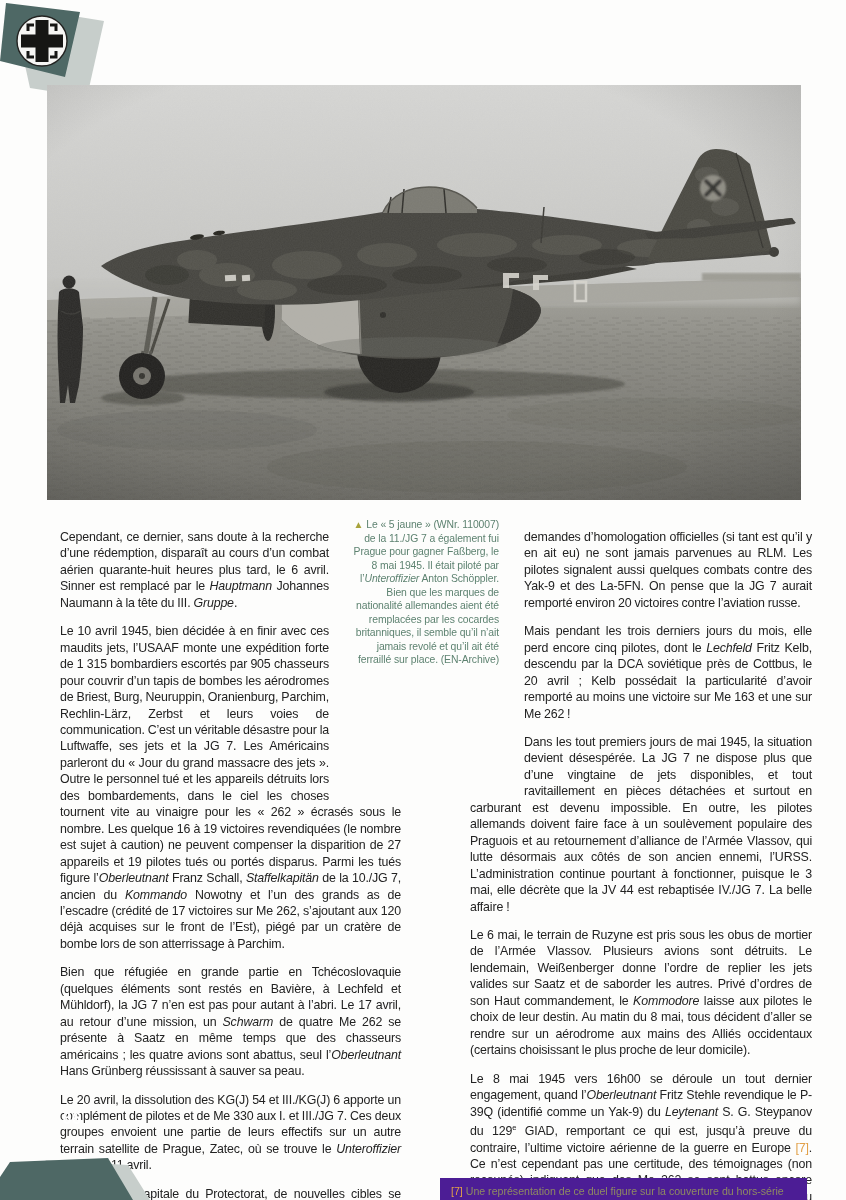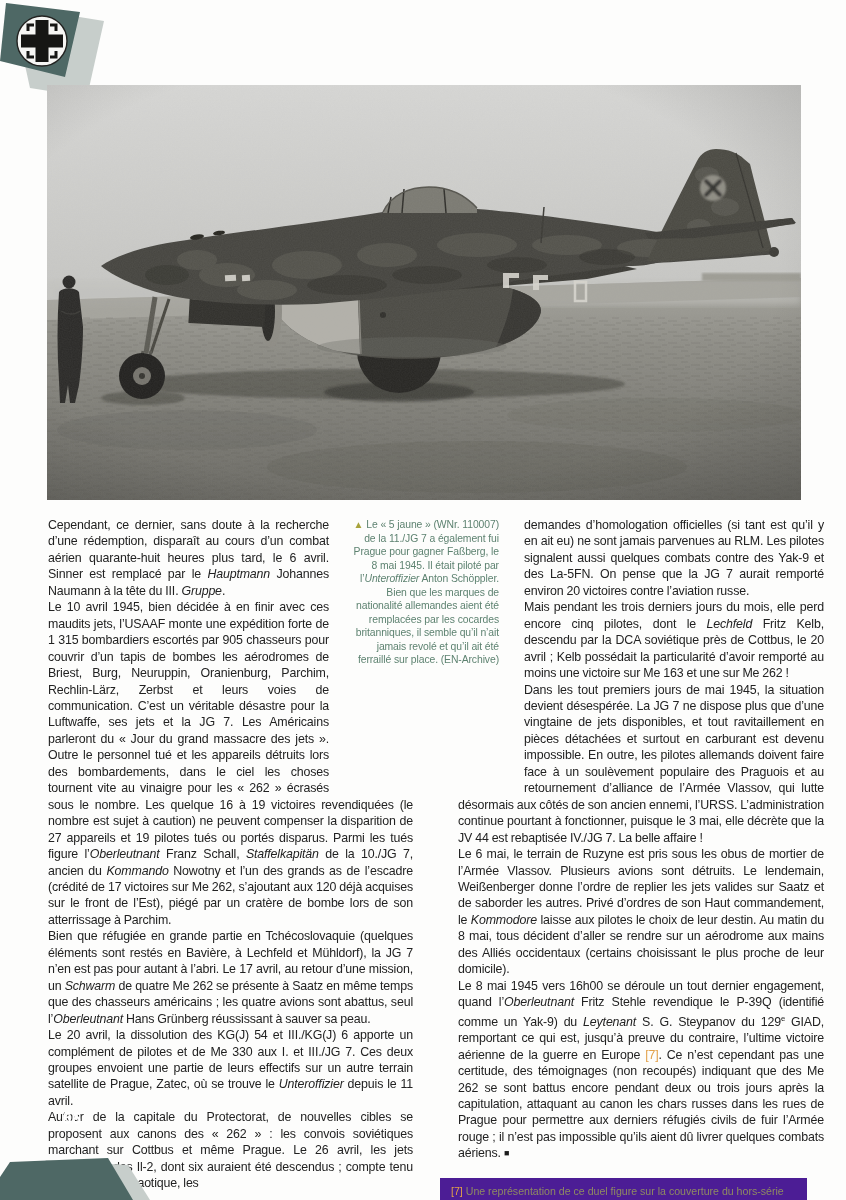--- a/index.html
+++ b/index.html
@@ -11,21 +11,21 @@
   .corner-logo{position:absolute;left:0;top:0;width:112px;height:102px;}
 
   
   .photo{position:absolute;left:47px;top:85px;width:754px;height:415px;}
   .photo svg{display:block;width:754px;height:415px;}
 
   
   .col{position:absolute;top:517px;}
   .col-left{left:48px;width:365px;}
   .col-right{left:458px;width:366px;}
-  .col p{margin:0;font-size:12.4px;line-height:16.45px;letter-spacing:-0.15px;word-spacing:-0.3px;
+  .col p{margin:12px;font-size:12.4px;line-height:16.45px;letter-spacing:-0.15px;word-spacing:-0.3px;
          text-align:justify;color:#222222;}
   .spacer-right{float:right;width:84px;height:279px;}
   .spacer-left{float:left;width:66px;height:279px;}
 
   .seg-i{font-style:italic;}
   .seg-sup{font-size:62%;vertical-align:super;}
   .seg-ref{color:#e2a14a;}
   .seg-end{color:#1c1c1c;font-size:9px;vertical-align:1px;letter-spacing:0;}
   .seg-tri{color:#a8a33c;font-size:10px;letter-spacing:0;}
 

